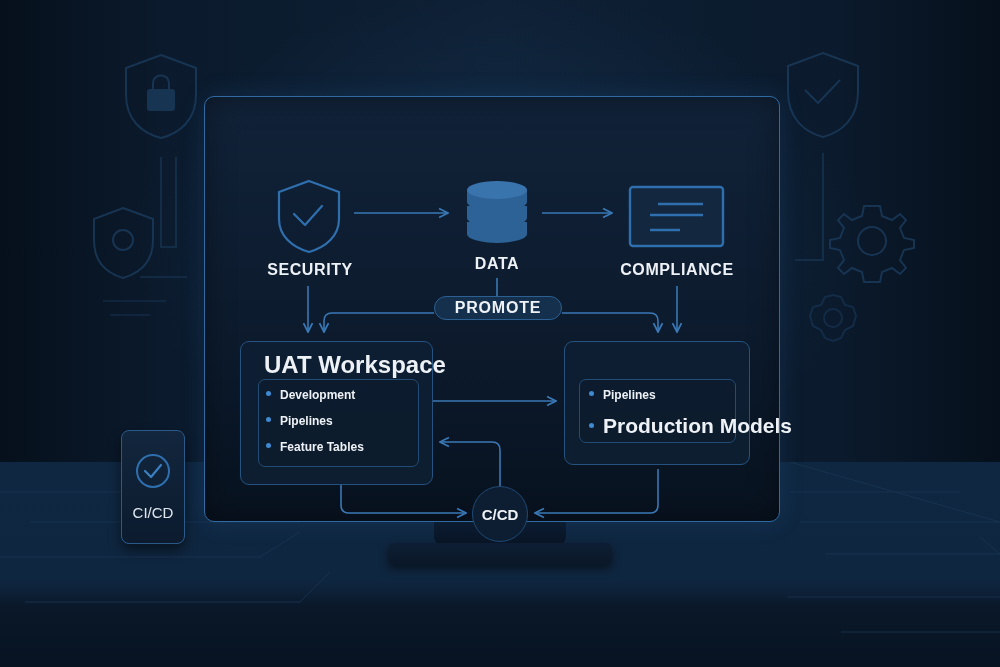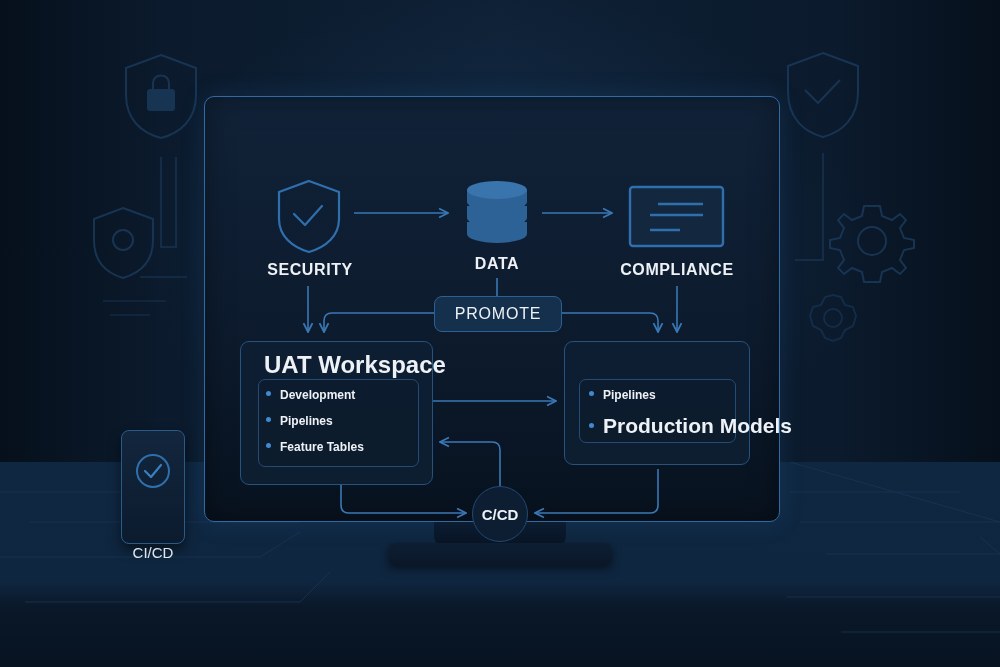--- a/index.html
+++ b/index.html
@@ -41,24 +41,24 @@
     .title {
       position: absolute; left: 204px; top: 126px; width: 576px; text-align: center;
       color: #eef2f6; font-size: 28px; font-weight: bold; letter-spacing: 1.5px;
     }
     .wires { position: absolute; left: 0; top: 0; width: 1000px; height: 667px; }
     .node-label {
       position: absolute; color: #eef2f6; font-size: 16px; font-weight: bold;
       letter-spacing: 0.6px; text-align: center;
     }
     .promote {
-      position: absolute; left: 434px; top: 296px; width: 128px; height: 36px;
-      border: 1.5px solid #2c5f92; border-radius: 8px;
+      position: absolute; left: 434px; top: 296px; width: 128px; height: 24px;
+      border: 1.5px solid #2c5f92; border-radius: 18px;
       background: #14304d;
-      color: #eef2f6; font-size: 16px; font-weight: normal; letter-spacing: 0.8px;
+      color: #eef2f6; font-size: 16px; font-weight: bold; letter-spacing: 0.8px;
       display: flex; align-items: center; justify-content: center;
     }
     .workspace {
       position: absolute; border: 1.5px solid #25527f; border-radius: 9px;
       background: rgba(14,32,52,0.85);
     }
     .ws-title {
       position: absolute; color: #eef2f6; font-size: 24px; font-weight: bold;
     }
     .ws-inner {
@@ -80,21 +80,21 @@
       display: flex; align-items: center; justify-content: center;
     }
     .phone {
       position: absolute; left: 121px; top: 430px; width: 64px; height: 114px;
       border: 1.5px solid #2a5a8a; border-radius: 8px;
       background: linear-gradient(180deg, #12263d, #0c1b2e);
       box-shadow: 0 6px 12px rgba(0,0,0,0.5);
     }
     .phone-label {
       position: absolute; left: 121px; top: 504px; width: 64px; text-align: center;
-      color: #dfe6ee; font-size: 15px; margin-top: 40px;
+      color: #dfe6ee; font-size: 15px;
     }
   </style>
 </head>
 <body>
 
 <div class="scene">
 
   <div class="desk"></div>
   <svg class="desk-lines" viewBox="0 0 1000 205">
     <g stroke="#1a3553" stroke-width="1" fill="none" opacity="0.8">

